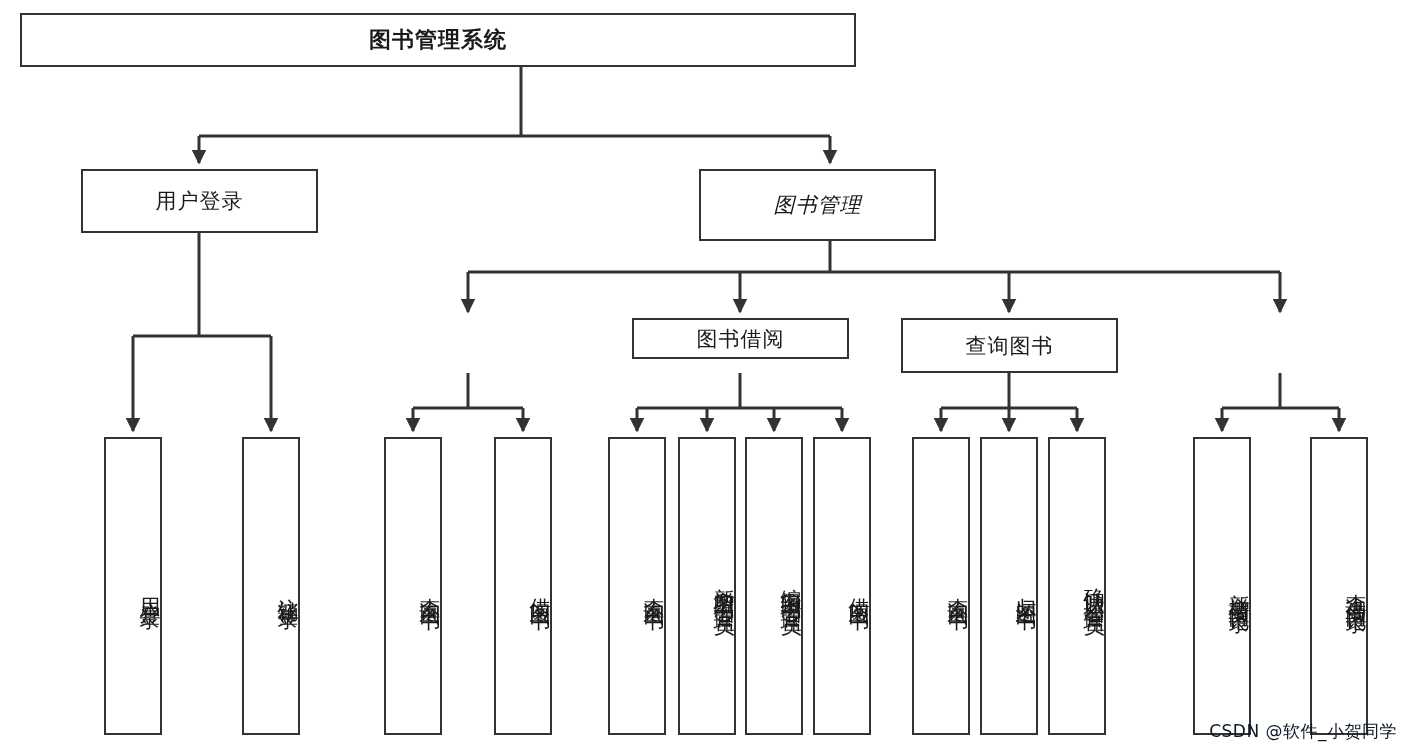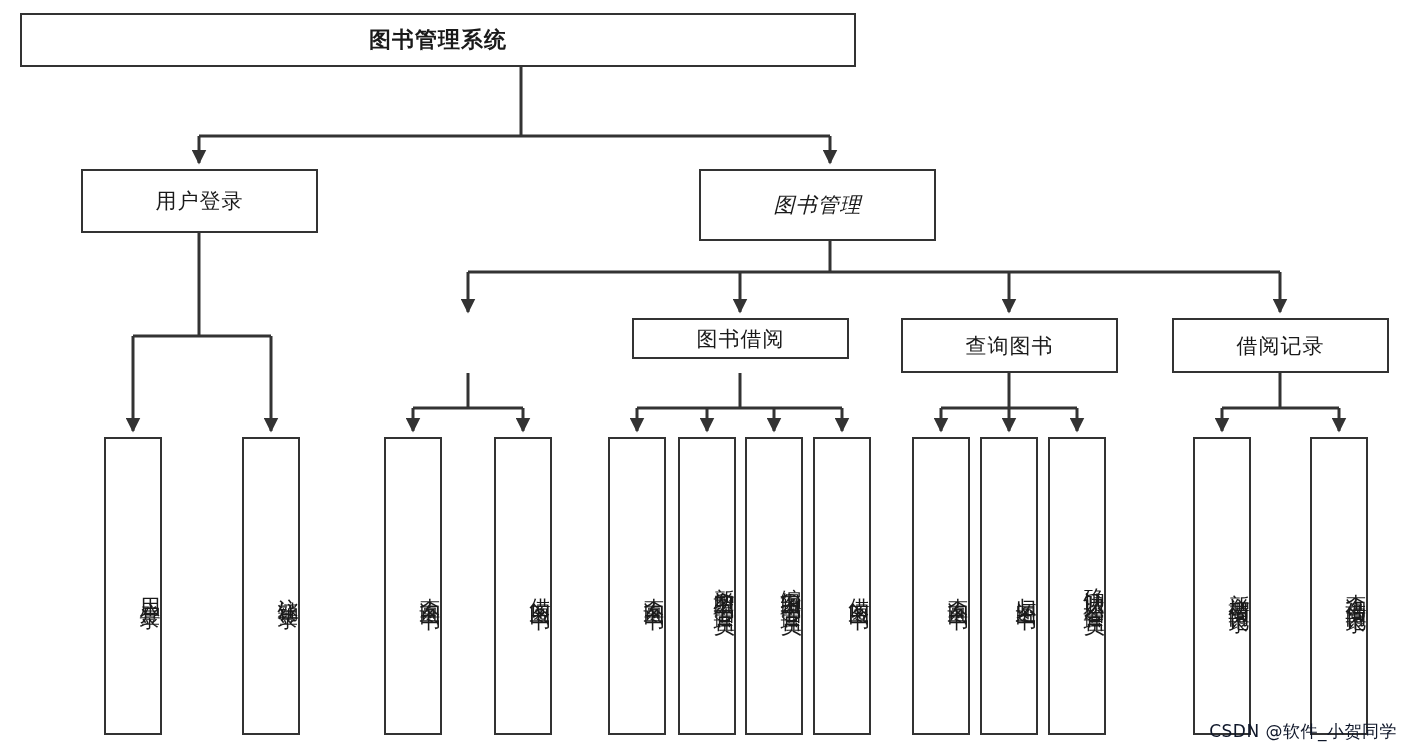--- a/index.html
+++ b/index.html
@@ -136,23 +136,20 @@
   <div class="node node-h" style="left:699px; top:169px; width:237px; height:72px;font-style:italic;">
     <span>图书管理</span>
   </div>
 
   <div class="node node-h" style="left:632px; top:318px; width:217px; height:41px;justify-content:center;">
     <span>图书借阅</span>
   </div>
   <div class="node node-h" style="left:901px; top:318px; width:217px; height:55px;">
     <span>查询图书</span>
   </div>
-  <div class="node node-h" style="left:1172px; top:318px; width:217px; height:55px;">
-    <span>借阅记录</span>
-  </div>
 
   <div class="node node-v" style="left:104px; top:437px; width:58px; height:298px;">
     <span class="vtext">用户登录</span>
   </div>
   <div class="node node-v" style="left:242px; top:437px; width:58px; height:298px;">
     <span class="vtext">注销登录</span>
   </div>
 
   <div class="node node-v" style="left:384px; top:437px; width:58px; height:298px;">
     <span class="vtext">查询图书</span>

